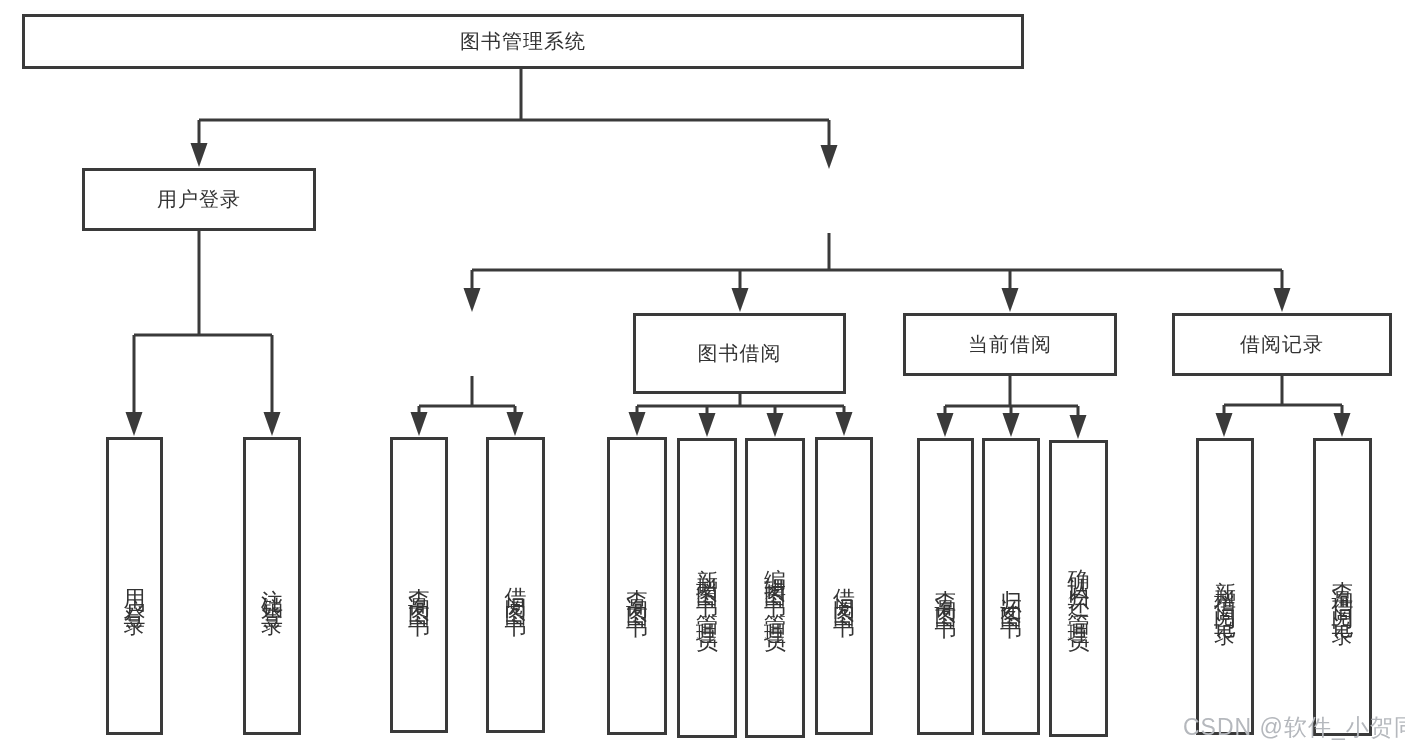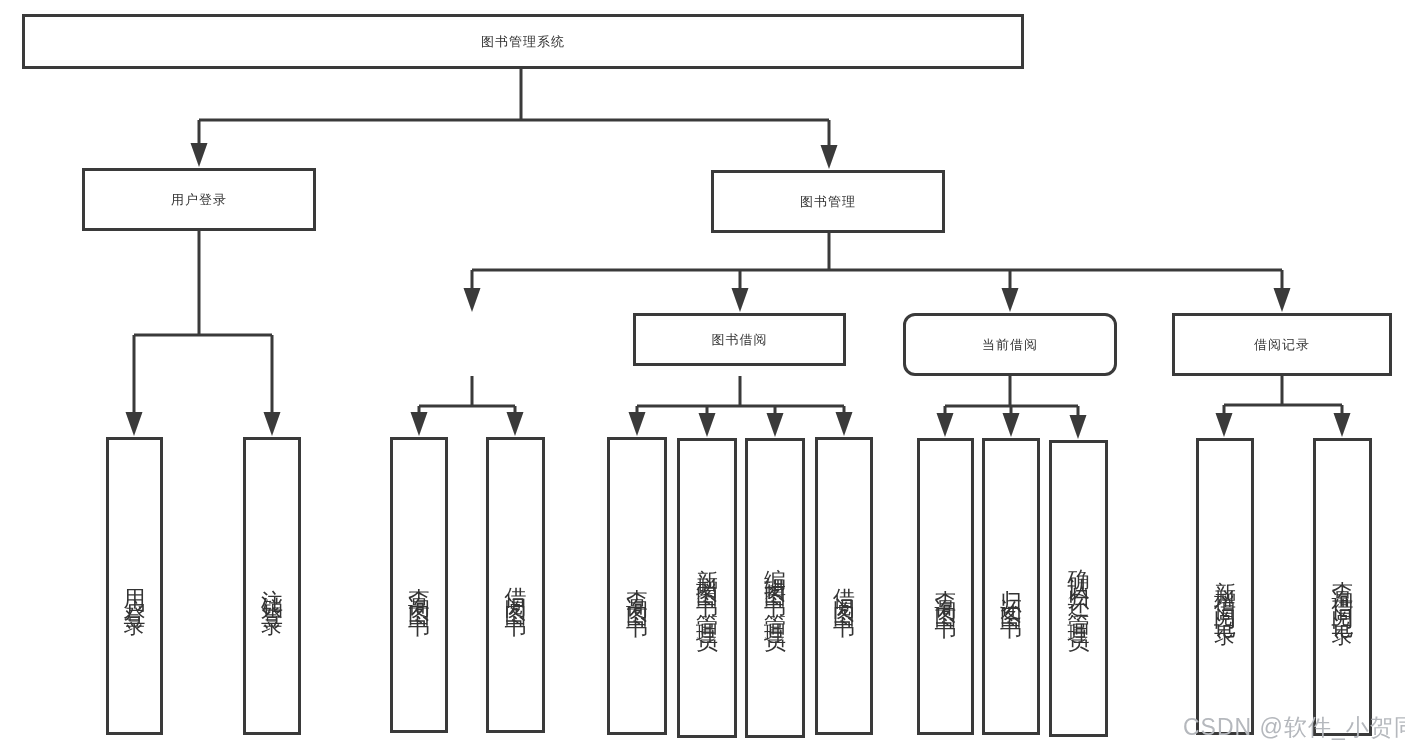--- a/index.html
+++ b/index.html
@@ -20,21 +20,21 @@
     position: absolute;
     box-sizing: border-box;
     border: 3px solid #3a3a3a;
     background: #ffffff;
     color: #333333;
     display: flex;
     align-items: center;
     justify-content: center;
     text-align: center;
   }
-  .node.h { font-size: 13px; letter-spacing: 1px; }
+  .node.h { font-size: 20px; letter-spacing: 1px; }
   .node.v {
     writing-mode: vertical-rl;
     text-orientation: mixed;
     font-size: 22px;
     letter-spacing: 9px;
     line-height: 1;
     padding-top: 6px;
   }
   .watermark {
     position: absolute;
@@ -44,22 +44,22 @@
     color: #b5b8bd;
     letter-spacing: 1px;
     white-space: nowrap;
     z-index: 5;
   }
   
   #n-root        { left: 22px;   top: 14px;  width: 1002px; height: 55px; }
   #n-l2-login    { left: 82px;   top: 168px; width: 234px;  height: 63px; }
   #n-l2-mgmt     { left: 711px;  top: 170px; width: 234px;  height: 63px; }
   #n-l3-newbook  { left: 362px;  top: 313px; width: 220px;  height: 63px; }
-  #n-l3-borrow   { left: 633px;  top: 313px; width: 213px;  height: 53px; }
-  #n-l3-current  { left: 903px;  top: 313px; width: 214px;  height: 63px; border-radius: 12px; }
+  #n-l3-borrow   { left: 633px;  top: 313px; width: 213px;  height: 81px; }
+  #n-l3-current  { left: 903px;  top: 313px; width: 214px;  height: 63px; }
   #n-l3-records  { left: 1172px; top: 313px; width: 220px;  height: 63px; }
   #n-leaf-0  { left: 106px;  top: 437px; width: 57px; height: 298px; }
   #n-leaf-1  { left: 243px;  top: 437px; width: 58px; height: 298px; }
   #n-leaf-2  { left: 390px;  top: 437px; width: 58px; height: 296px; }
   #n-leaf-3  { left: 486px;  top: 437px; width: 59px; height: 296px; }
   #n-leaf-4  { left: 607px;  top: 437px; width: 60px; height: 298px; }
   #n-leaf-5  { left: 677px;  top: 438px; width: 60px; height: 300px; }
   #n-leaf-6  { left: 745px;  top: 438px; width: 60px; height: 300px; }
   #n-leaf-7  { left: 815px;  top: 437px; width: 58px; height: 298px; }
   #n-leaf-8  { left: 917px;  top: 438px; width: 57px; height: 297px; }
@@ -102,21 +102,20 @@
       <polygon points="1002.5,413 1019.5,413 1011,437"></polygon>
       <polygon points="1069.5,415 1086.5,415 1078,439"></polygon>
       <polygon points="1215.5,413 1232.5,413 1224,437"></polygon>
       <polygon points="1333.5,413 1350.5,413 1342,437"></polygon>
     </g>
   </svg>
 
   <div id="n-root" class="node h">图书管理系统</div>
 
   <div id="n-l2-login" class="node h">用户登录</div>
-  <div id="n-l2-mgmt" class="node h">图书管理</div>
 
   <div id="n-l3-borrow" class="node h">图书借阅</div>
   <div id="n-l3-current" class="node h">当前借阅</div>
   <div id="n-l3-records" class="node h">借阅记录</div>
 
   <div id="n-leaf-0" class="node v">用户登录</div>
   <div id="n-leaf-1" class="node v">注销登录</div>
   <div id="n-leaf-2" class="node v">查询图书</div>
   <div id="n-leaf-3" class="node v">借阅图书</div>
   <div id="n-leaf-4" class="node v">查询图书</div>

